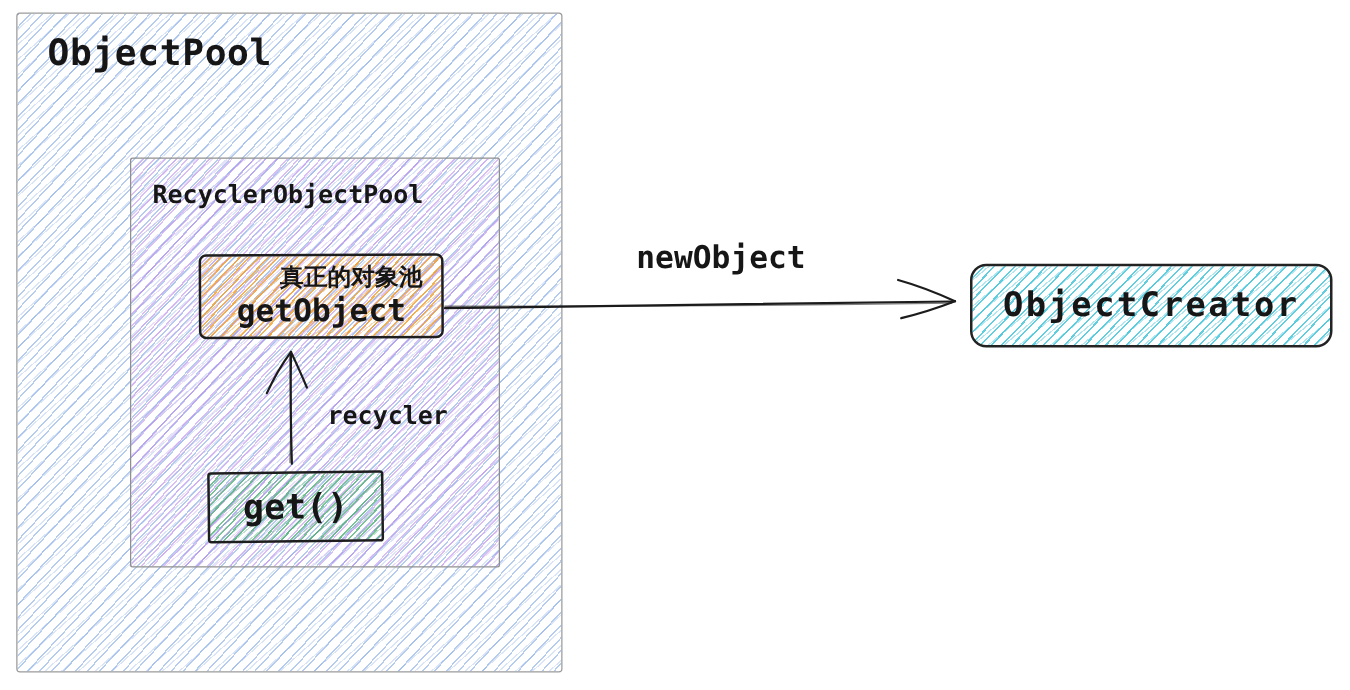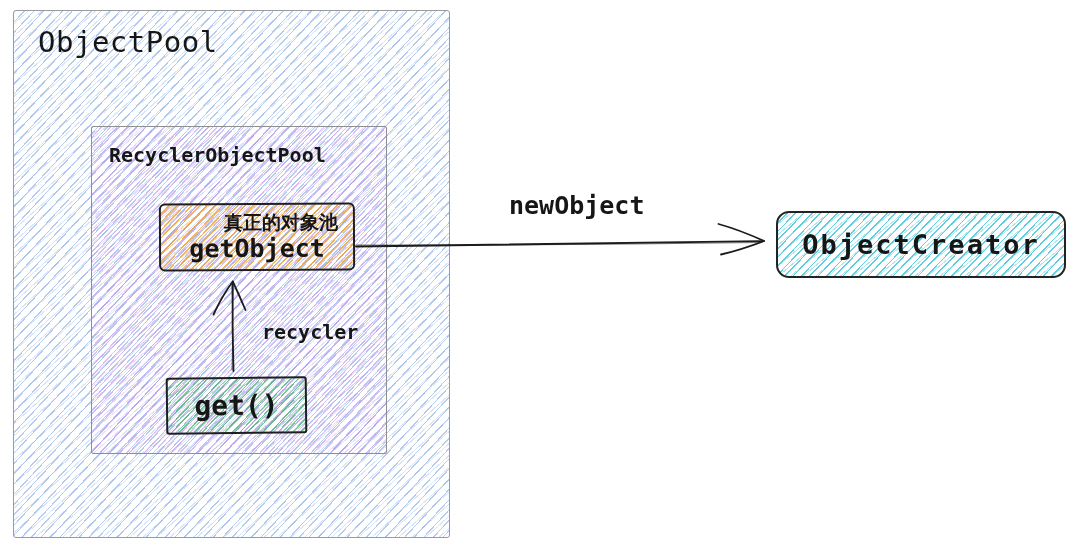--- a/index.html
+++ b/index.html
@@ -10,25 +10,25 @@
   .box{position:absolute;box-sizing:border-box;background-color:transparent;}
 
   
   .outer{
     left:13px;top:10px;width:437px;height:528px;
     border:1.6px solid #9b9b9b;border-radius:3px;
     background-image:
       repeating-linear-gradient(133deg, rgba(132,170,228,0.60) 0px, rgba(132,170,228,0.60) 1.1px, transparent 1.1px, transparent 7px),
       repeating-linear-gradient(138deg, rgba(132,170,228,0.30) 0px, rgba(132,170,228,0.30) 1px, transparent 1px, transparent 9px);
   }
-  .outer-title{position:absolute;left:24px;top:14px;font-size:29px;font-weight:normal;letter-spacing:0.5px;}
+  .outer-title{position:absolute;left:24px;top:14px;font-size:29px;font-weight:bold;letter-spacing:0.5px;}
 
   
   .inner{
-    left:91px;top:126px;width:296px;height:328px;
+    left:104px;top:126px;width:296px;height:328px;
     border:1.5px solid #8f8f8f;border-radius:2px;
     background-image:
       repeating-linear-gradient(133deg, rgba(187,138,236,0.55) 0px, rgba(187,138,236,0.55) 1.1px, transparent 1.1px, transparent 6.5px),
       repeating-linear-gradient(139deg, rgba(187,138,236,0.28) 0px, rgba(187,138,236,0.28) 1px, transparent 1px, transparent 8.5px);
   }
   .inner-title{position:absolute;left:17px;top:16px;font-size:20px;font-weight:bold;}
 
   
   .recycler{
     left:159px;top:203px;width:196px;height:68px;

